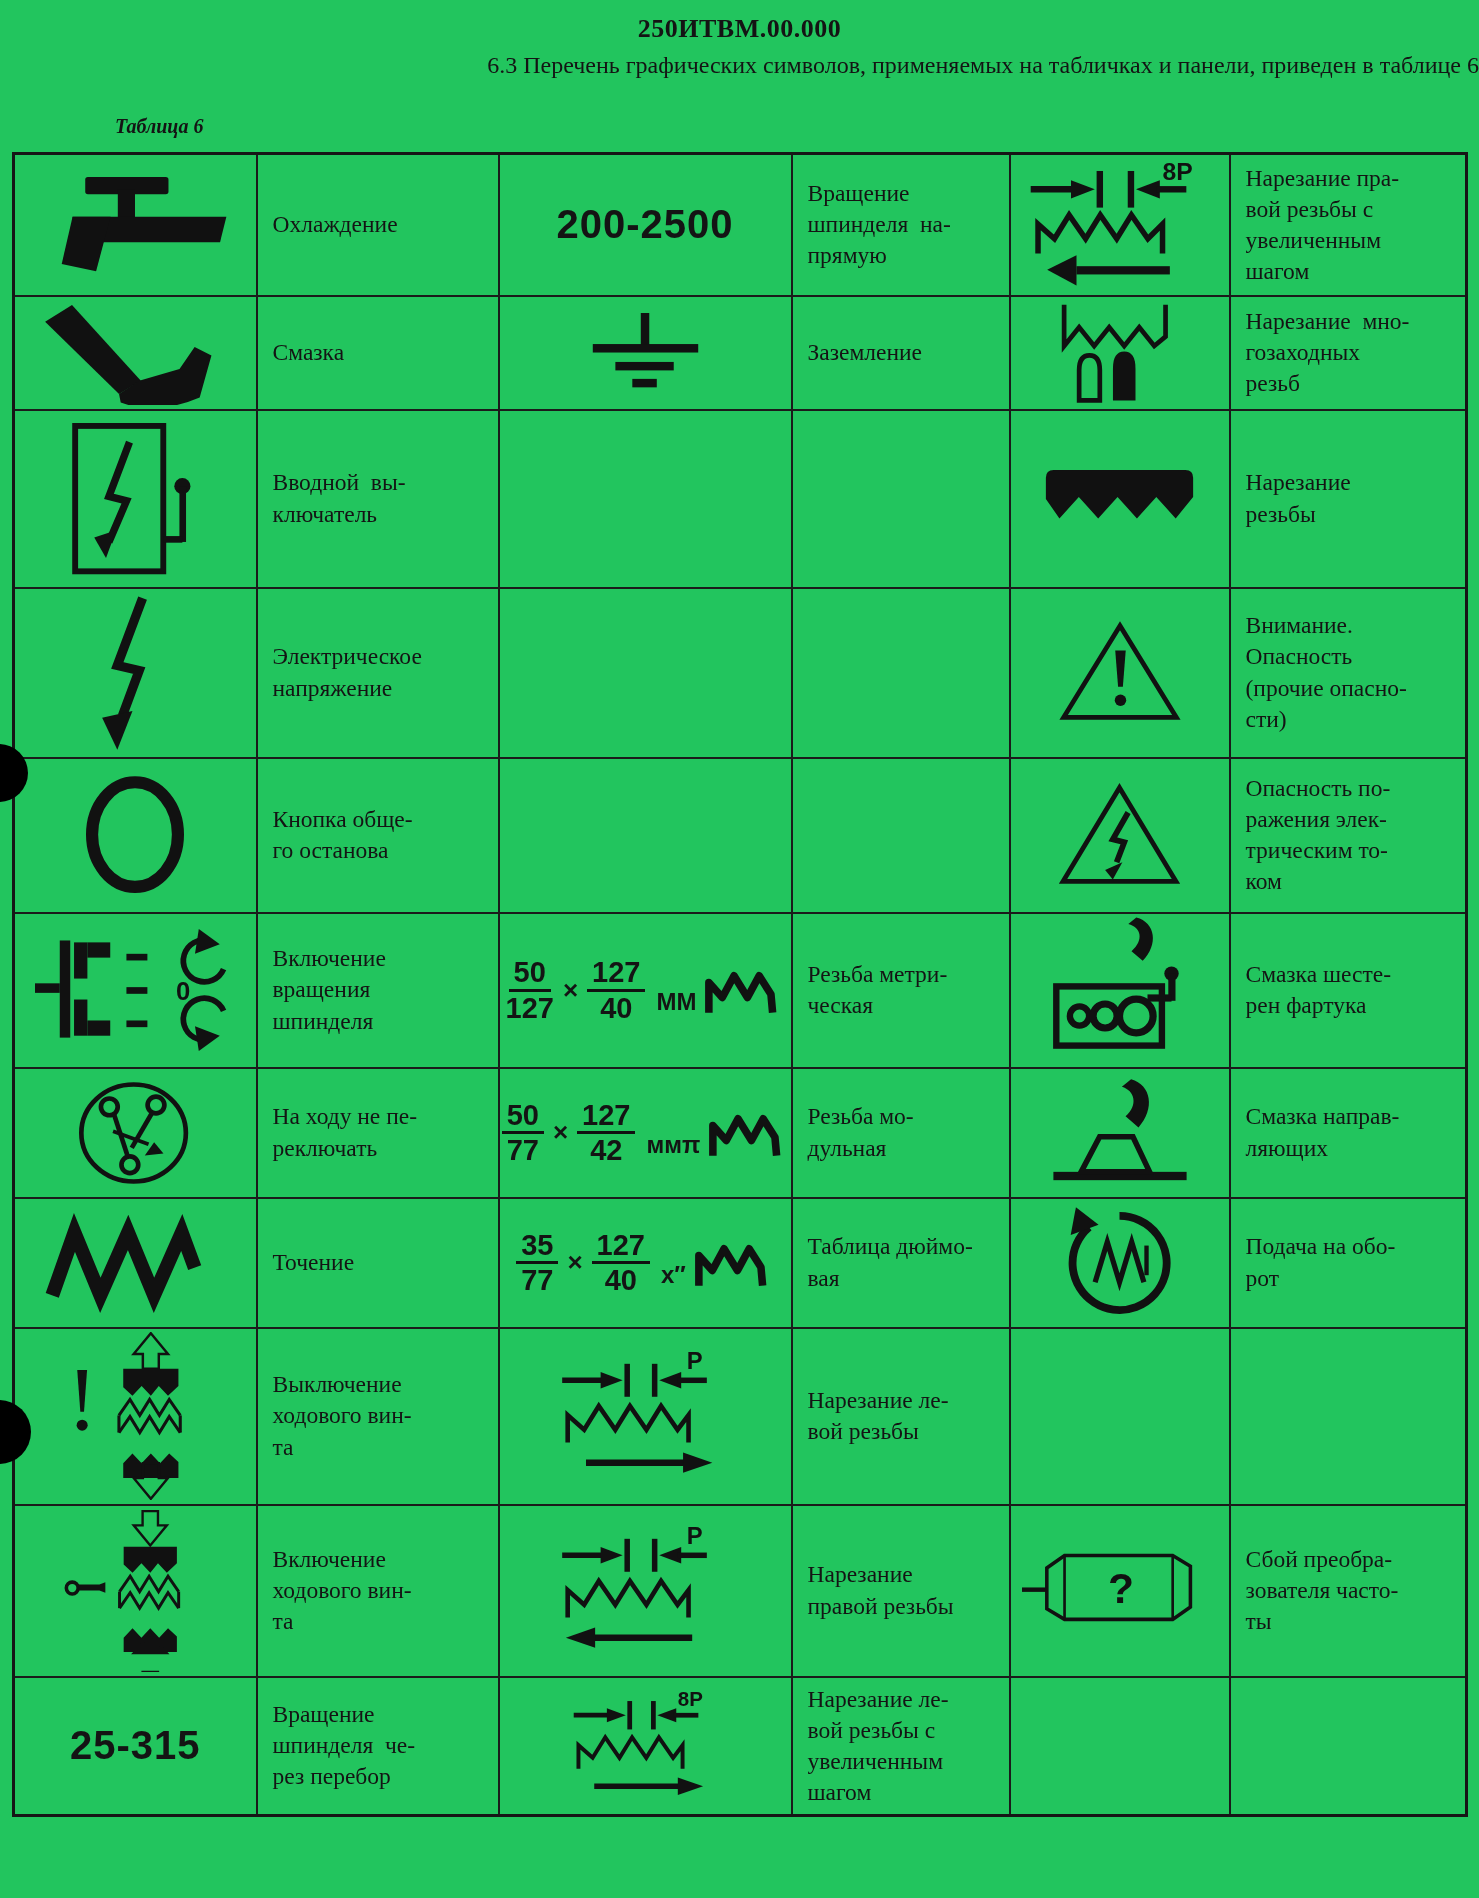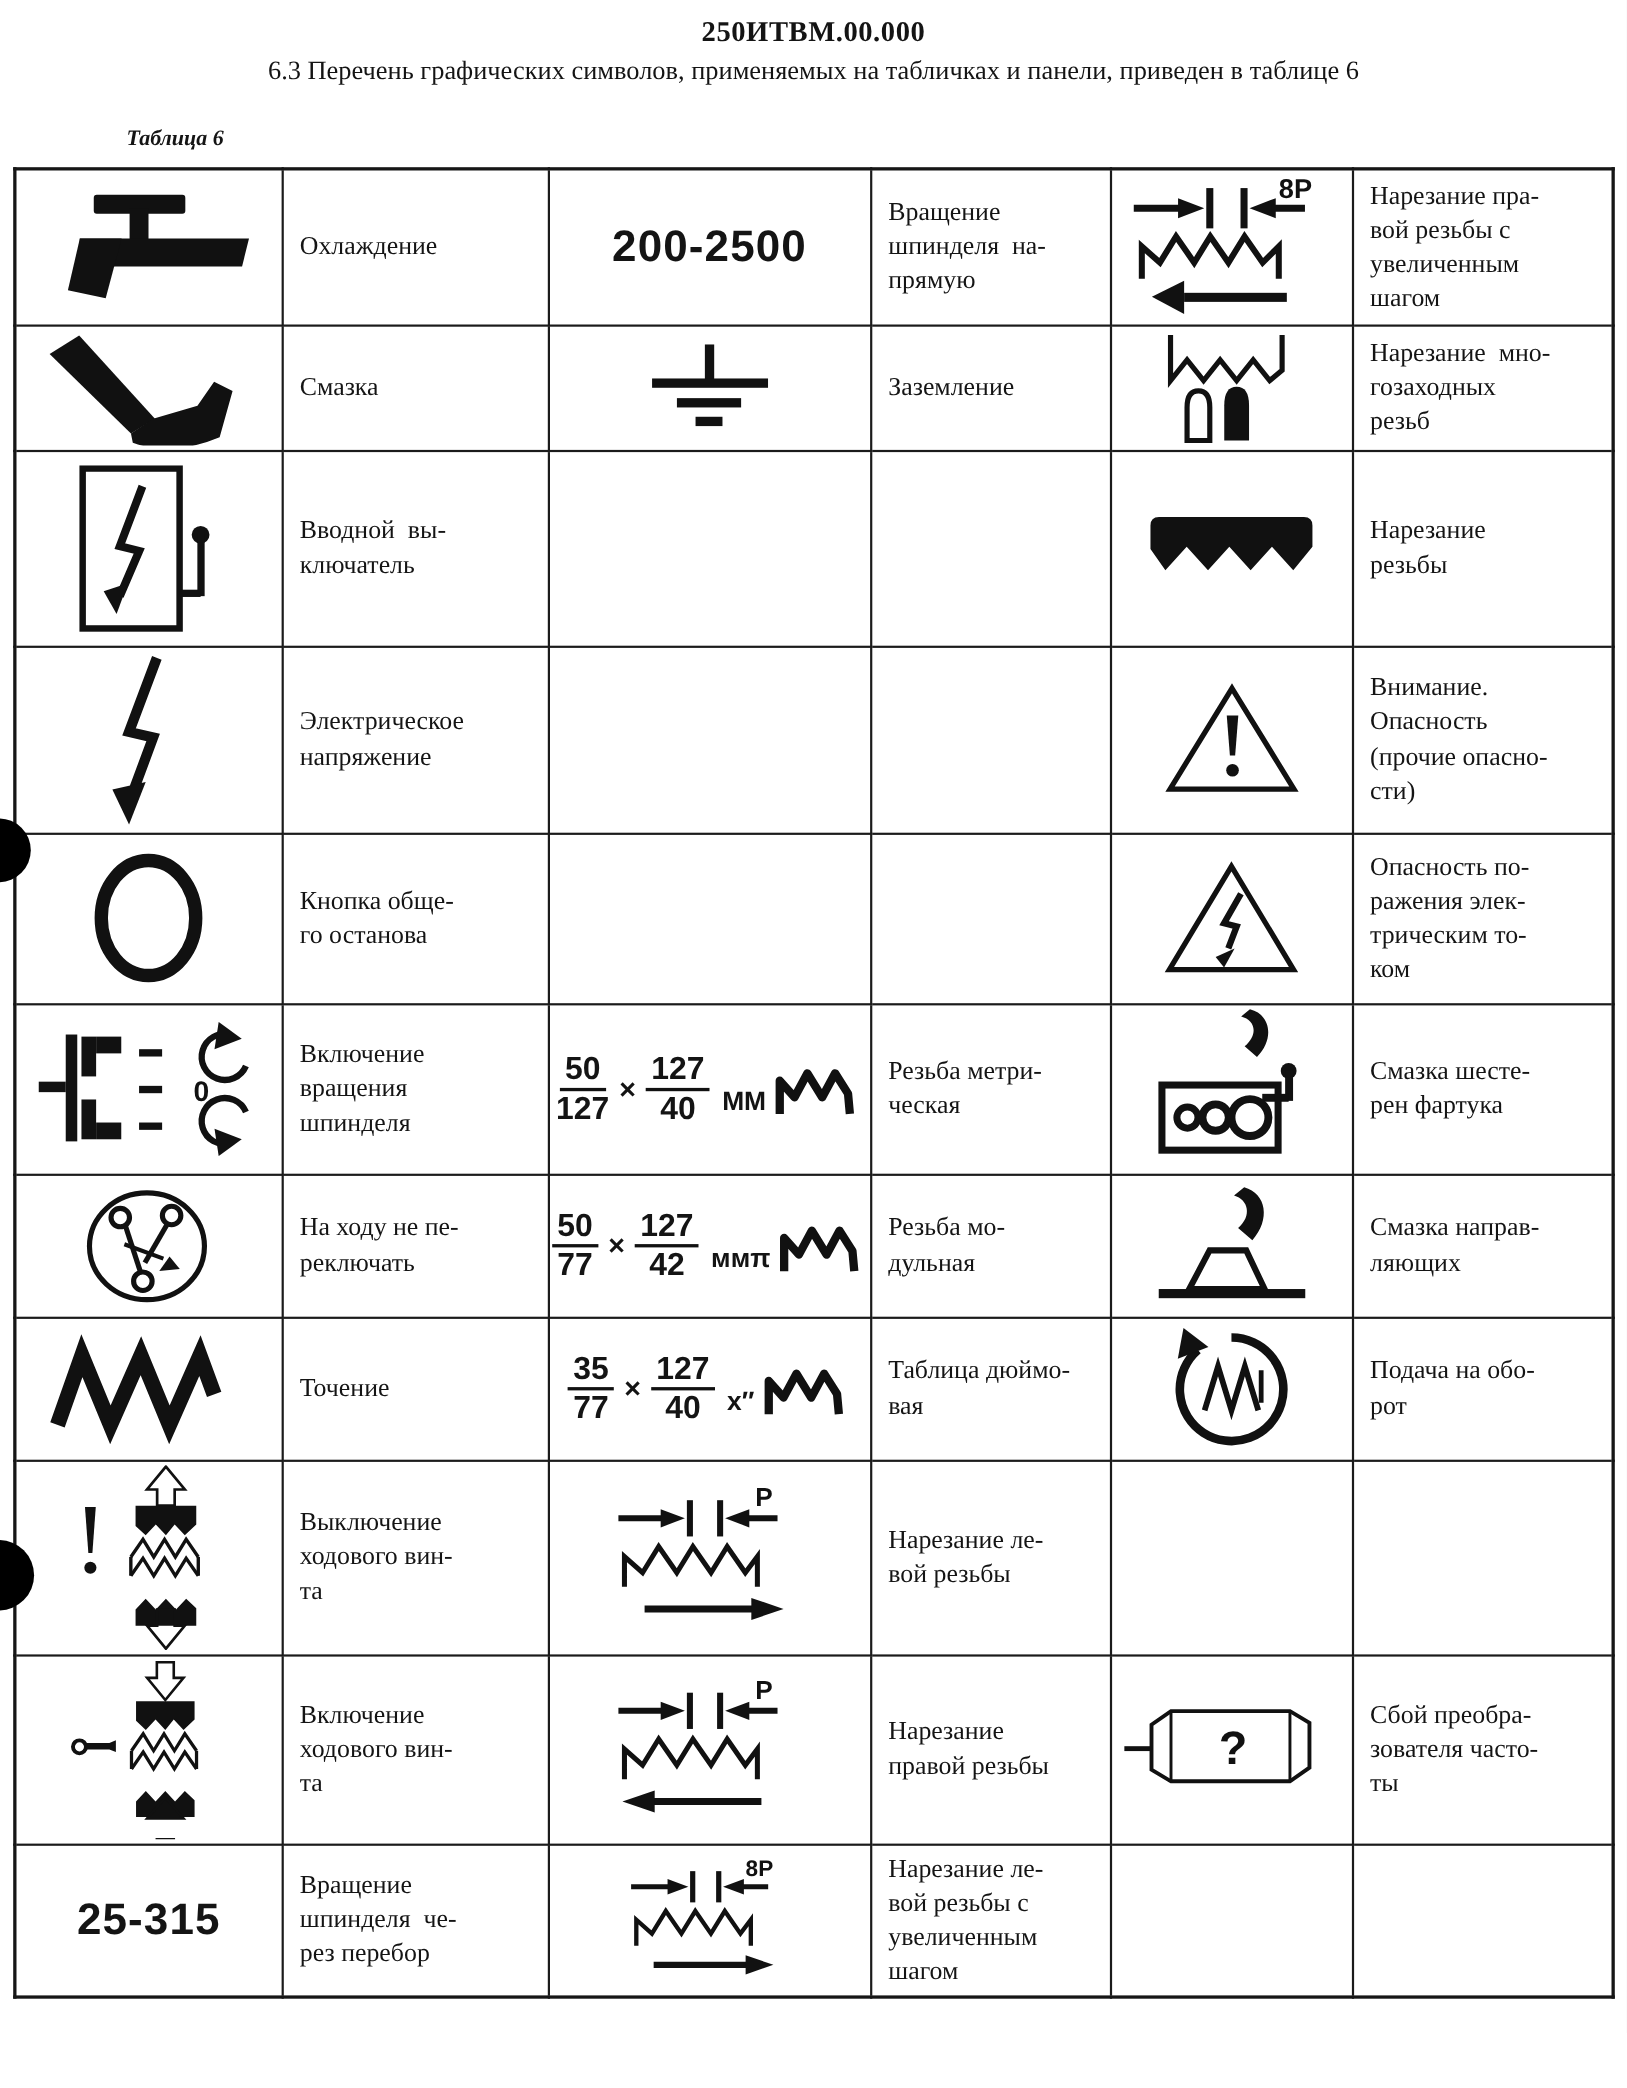--- a/index.html
+++ b/index.html
@@ -1,19 +1,19 @@
 <!DOCTYPE html>
 <html><head>
 <meta charset="utf-8">
 <style>
   html,body{margin:0;padding:0;background:#e8e8e6;}
-  .page{position:relative;width:1479px;height:1898px;margin:0 auto;background:#ffffff;
+  .page{position:relative;width:1479px;height:1898px;margin:0 auto;background:#22c55e;
         font-family:"Liberation Serif",serif;color:#141414;overflow:hidden;}
   .doc-number{padding-top:14px;text-align:center;font-size:26px;font-weight:bold;letter-spacing:.5px;}
-  .intro{margin-top:8px;text-align:center;font-size:24px;}
+  .intro{margin-top:8px;text-align:right;font-size:24px;}
   .caption{margin:36px 0 14px 115px;font-size:20px;font-style:italic;font-weight:bold;}
   table{margin-left:12px;width:1453px;table-layout:fixed;border-collapse:collapse;
         border:3px solid #161616;}
   td{border:2.4px solid #1b1b1b;overflow:hidden;}
   td.txt{font-size:23.5px;line-height:1.32;padding:6px 8px 6px 15px;vertical-align:middle;}
   td.sym{text-align:center;vertical-align:middle;padding:2px;}
   tr.hdr td{font-size:24px;text-align:center;vertical-align:middle;line-height:1.4;padding:4px;}
   .ml{white-space:pre-line;}
   .bignum{font-family:"Liberation Sans",sans-serif;font-weight:bold;font-size:40px;letter-spacing:1px;}
   svg{display:block;margin:0 auto;}

